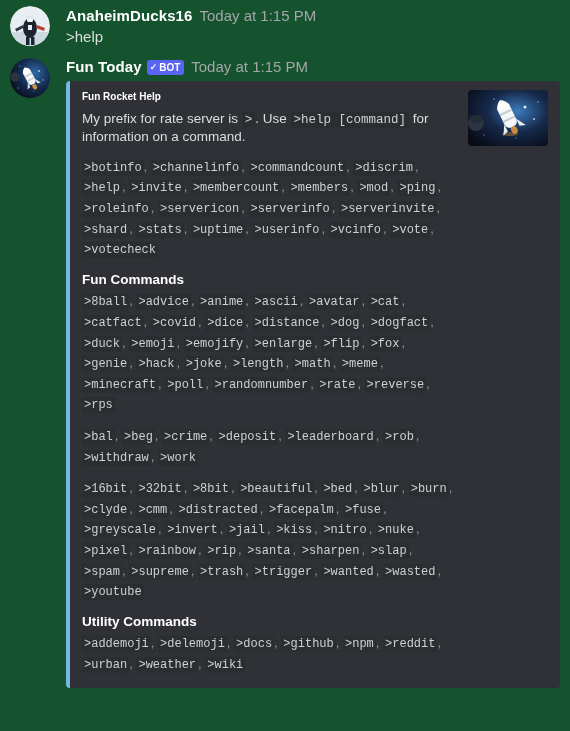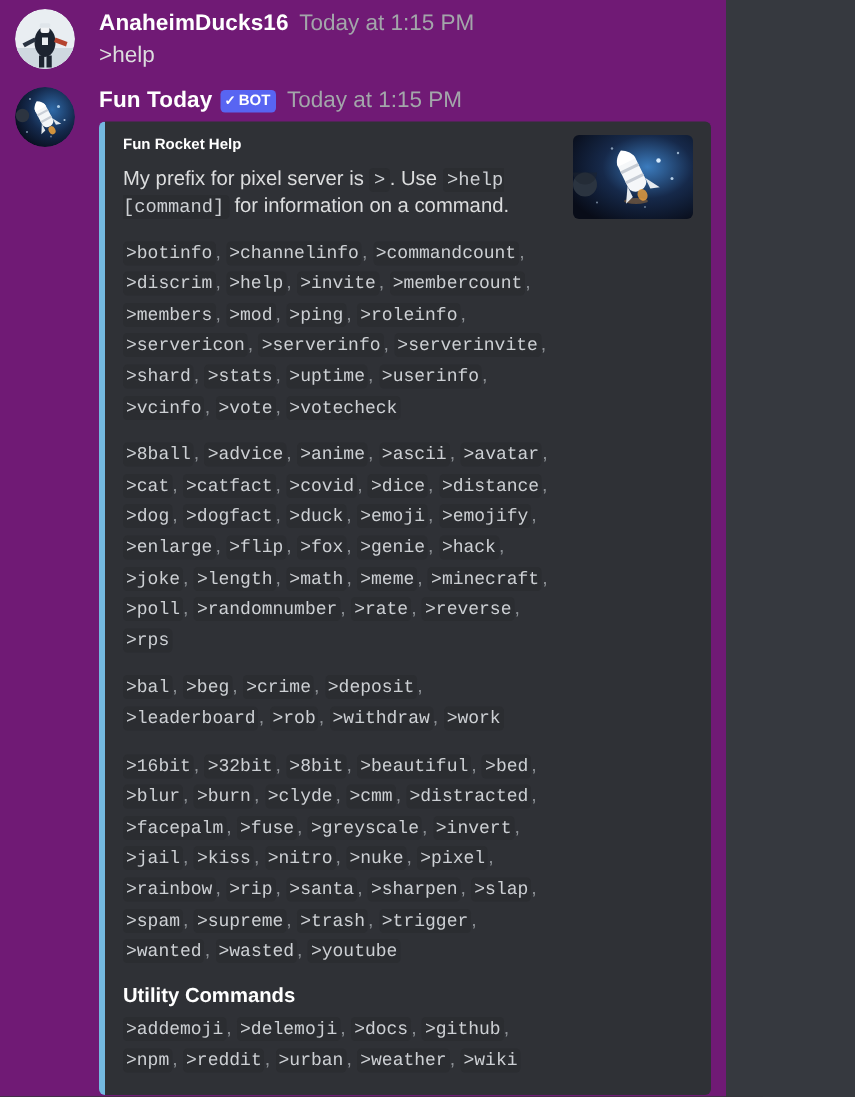--- a/index.html
+++ b/index.html
@@ -6,23 +6,23 @@
 
   html, body {
     width: 570px;
     height: 731px;
     background: #36393f;
     font-family: "Liberation Sans", sans-serif;
     overflow: hidden;
   }
 
   .chat {
-    width: 484px;
+    width: 570px;
     height: 731px;
-    background: #701a75;
+    background: #14532d;
     position: relative;
   }
 
   
   .message {
     display: flex;
     padding: 8px 10px 0 10px;
     position: relative;
   }
   .message.first { padding-top: 6px; }
@@ -251,28 +251,29 @@
       </div>
 
       <div class="embed-wrap">
         <div class="embed">
 
           <div class="embed-main">
 
             <div class="embed-title">Fun Rocket Help</div>
 
             <div class="embed-desc">
-              <span>My prefix for pixel server is </span><code class="inline">&gt;</code><span>. Use </span><code class="inline">&gt;help [command]</code><span> for information on a command.</span>
+              <span>My prefix for rate server is </span><code class="inline">&gt;</code><span>. Use </span><code class="inline">&gt;help [command]</code><span> for information on a command.</span>
             </div>
 
             <div id="fields-container">
                 <div class="field">
                   <div class="field-value"><code class="chip">&gt;botinfo</code><span class="sep">, </span><code class="chip">&gt;channelinfo</code><span class="sep">, </span><code class="chip">&gt;commandcount</code><span class="sep">, </span><code class="chip">&gt;discrim</code><span class="sep">, </span><code class="chip">&gt;help</code><span class="sep">, </span><code class="chip">&gt;invite</code><span class="sep">, </span><code class="chip">&gt;membercount</code><span class="sep">, </span><code class="chip">&gt;members</code><span class="sep">, </span><code class="chip">&gt;mod</code><span class="sep">, </span><code class="chip">&gt;ping</code><span class="sep">, </span><code class="chip">&gt;roleinfo</code><span class="sep">, </span><code class="chip">&gt;servericon</code><span class="sep">, </span><code class="chip">&gt;serverinfo</code><span class="sep">, </span><code class="chip">&gt;serverinvite</code><span class="sep">, </span><code class="chip">&gt;shard</code><span class="sep">, </span><code class="chip">&gt;stats</code><span class="sep">, </span><code class="chip">&gt;uptime</code><span class="sep">, </span><code class="chip">&gt;userinfo</code><span class="sep">, </span><code class="chip">&gt;vcinfo</code><span class="sep">, </span><code class="chip">&gt;vote</code><span class="sep">, </span><code class="chip">&gt;votecheck</code></div>
                 </div>
                 <div class="field">
+                  <div class="field-name">Fun Commands</div>
                   <div class="field-value"><code class="chip">&gt;8ball</code><span class="sep">, </span><code class="chip">&gt;advice</code><span class="sep">, </span><code class="chip">&gt;anime</code><span class="sep">, </span><code class="chip">&gt;ascii</code><span class="sep">, </span><code class="chip">&gt;avatar</code><span class="sep">, </span><code class="chip">&gt;cat</code><span class="sep">, </span><code class="chip">&gt;catfact</code><span class="sep">, </span><code class="chip">&gt;covid</code><span class="sep">, </span><code class="chip">&gt;dice</code><span class="sep">, </span><code class="chip">&gt;distance</code><span class="sep">, </span><code class="chip">&gt;dog</code><span class="sep">, </span><code class="chip">&gt;dogfact</code><span class="sep">, </span><code class="chip">&gt;duck</code><span class="sep">, </span><code class="chip">&gt;emoji</code><span class="sep">, </span><code class="chip">&gt;emojify</code><span class="sep">, </span><code class="chip">&gt;enlarge</code><span class="sep">, </span><code class="chip">&gt;flip</code><span class="sep">, </span><code class="chip">&gt;fox</code><span class="sep">, </span><code class="chip">&gt;genie</code><span class="sep">, </span><code class="chip">&gt;hack</code><span class="sep">, </span><code class="chip">&gt;joke</code><span class="sep">, </span><code class="chip">&gt;length</code><span class="sep">, </span><code class="chip">&gt;math</code><span class="sep">, </span><code class="chip">&gt;meme</code><span class="sep">, </span><code class="chip">&gt;minecraft</code><span class="sep">, </span><code class="chip">&gt;poll</code><span class="sep">, </span><code class="chip">&gt;randomnumber</code><span class="sep">, </span><code class="chip">&gt;rate</code><span class="sep">, </span><code class="chip">&gt;reverse</code><span class="sep">, </span><code class="chip">&gt;rps</code></div>
                 </div>
                 <div class="field">
                   <div class="field-value"><code class="chip">&gt;bal</code><span class="sep">, </span><code class="chip">&gt;beg</code><span class="sep">, </span><code class="chip">&gt;crime</code><span class="sep">, </span><code class="chip">&gt;deposit</code><span class="sep">, </span><code class="chip">&gt;leaderboard</code><span class="sep">, </span><code class="chip">&gt;rob</code><span class="sep">, </span><code class="chip">&gt;withdraw</code><span class="sep">, </span><code class="chip">&gt;work</code></div>
                 </div>
                 <div class="field">
                   <div class="field-value"><code class="chip">&gt;16bit</code><span class="sep">, </span><code class="chip">&gt;32bit</code><span class="sep">, </span><code class="chip">&gt;8bit</code><span class="sep">, </span><code class="chip">&gt;beautiful</code><span class="sep">, </span><code class="chip">&gt;bed</code><span class="sep">, </span><code class="chip">&gt;blur</code><span class="sep">, </span><code class="chip">&gt;burn</code><span class="sep">, </span><code class="chip">&gt;clyde</code><span class="sep">, </span><code class="chip">&gt;cmm</code><span class="sep">, </span><code class="chip">&gt;distracted</code><span class="sep">, </span><code class="chip">&gt;facepalm</code><span class="sep">, </span><code class="chip">&gt;fuse</code><span class="sep">, </span><code class="chip">&gt;greyscale</code><span class="sep">, </span><code class="chip">&gt;invert</code><span class="sep">, </span><code class="chip">&gt;jail</code><span class="sep">, </span><code class="chip">&gt;kiss</code><span class="sep">, </span><code class="chip">&gt;nitro</code><span class="sep">, </span><code class="chip">&gt;nuke</code><span class="sep">, </span><code class="chip">&gt;pixel</code><span class="sep">, </span><code class="chip">&gt;rainbow</code><span class="sep">, </span><code class="chip">&gt;rip</code><span class="sep">, </span><code class="chip">&gt;santa</code><span class="sep">, </span><code class="chip">&gt;sharpen</code><span class="sep">, </span><code class="chip">&gt;slap</code><span class="sep">, </span><code class="chip">&gt;spam</code><span class="sep">, </span><code class="chip">&gt;supreme</code><span class="sep">, </span><code class="chip">&gt;trash</code><span class="sep">, </span><code class="chip">&gt;trigger</code><span class="sep">, </span><code class="chip">&gt;wanted</code><span class="sep">, </span><code class="chip">&gt;wasted</code><span class="sep">, </span><code class="chip">&gt;youtube</code></div>
                 </div>
                 <div class="field">
                   <div class="field-name">Utility Commands</div>

